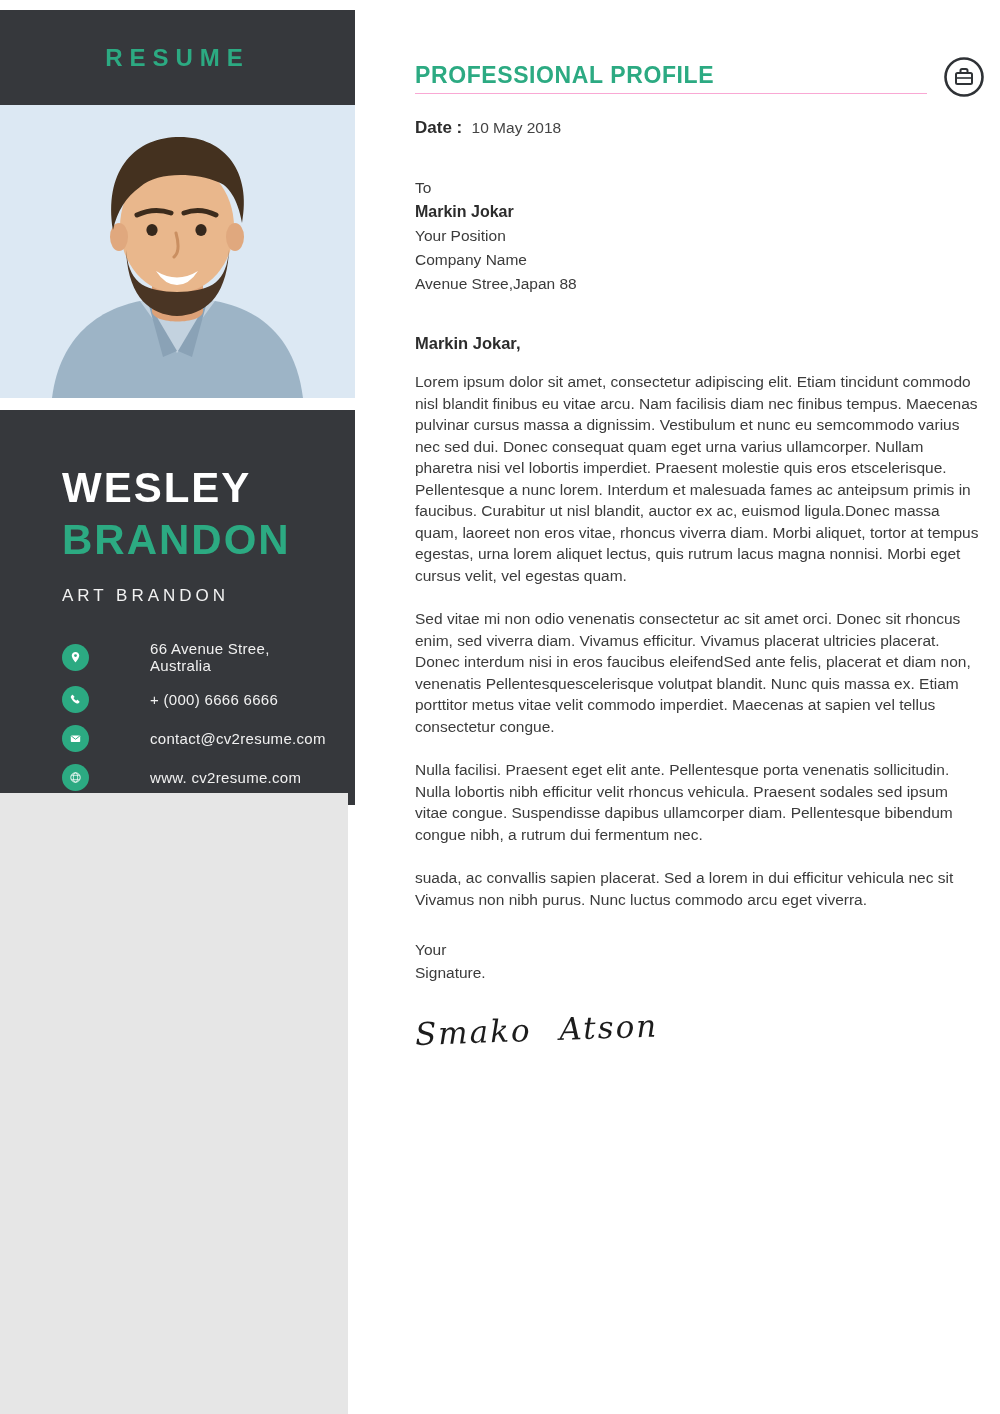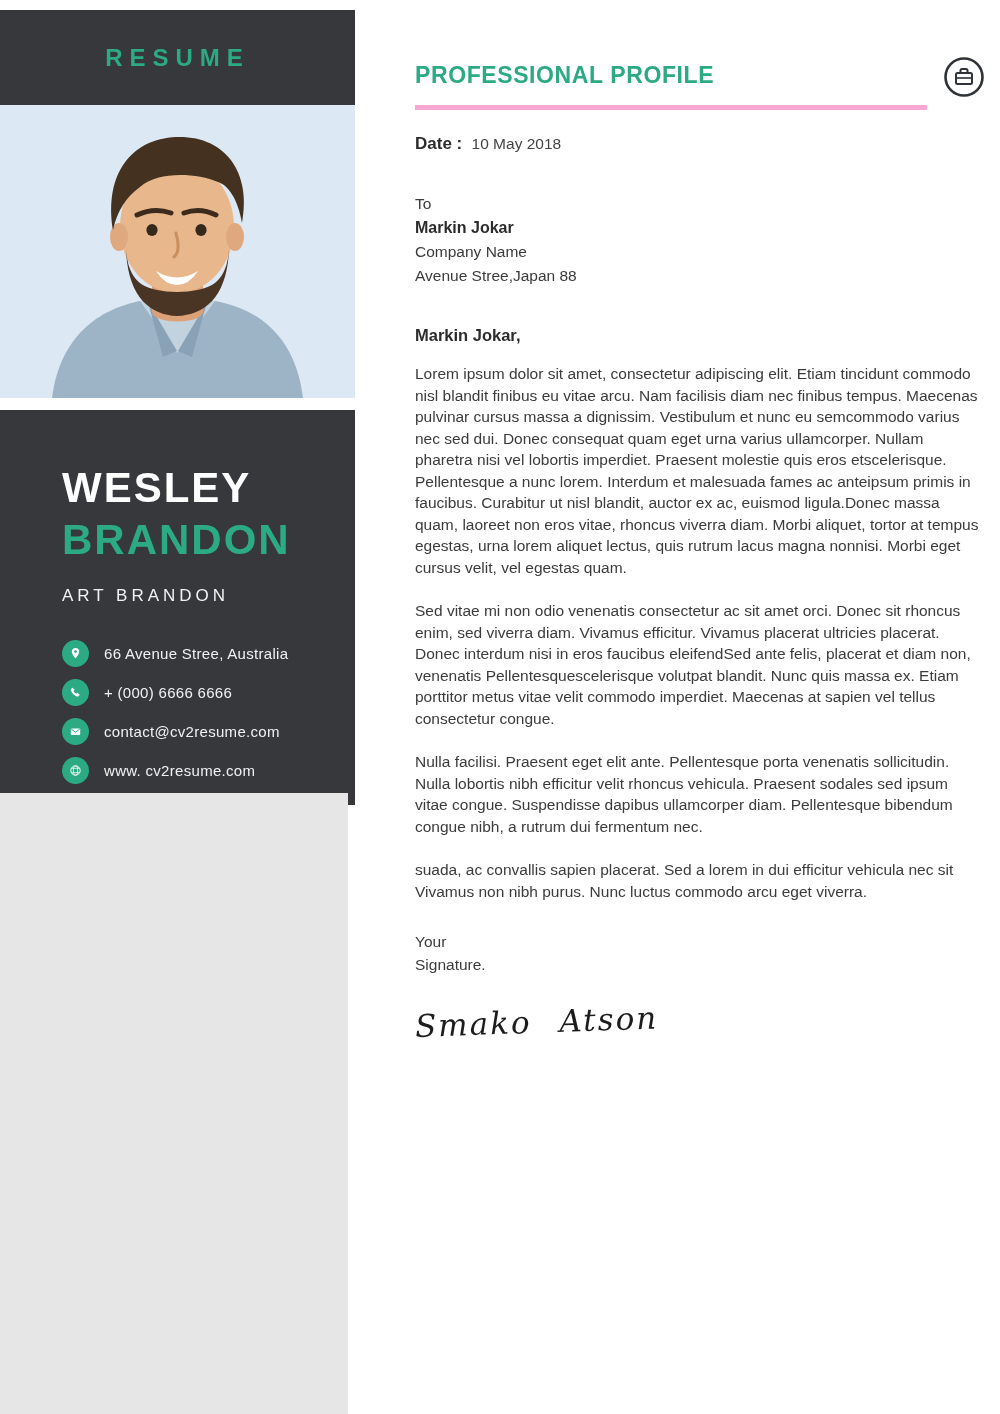--- a/index.html
+++ b/index.html
@@ -34,38 +34,38 @@
     position: absolute; top: 410px; left: 0; width: 355px; height: 395px;
     background: #36383c; color: #ffffff; padding: 52px 30px 0 62px;
   }
   .name { margin: 0; line-height: 52px; font-size: 42px; letter-spacing: 2px; font-weight: bold; }
   .name .first { display: block; color: #ffffff; }
   .name .last  { display: block; color: #2caa82; }
   .job-title {
     margin-top: 20px; font-size: 17px; letter-spacing: 4px; color: #f2f2f2; font-weight: normal;
   }
   .contacts { list-style: none; margin: 34px 0 0 0; padding: 0; }
-  .contacts li { display: flex; align-items: center; margin-bottom: 12px; }
+  .contacts li { display: flex; align-items: center; margin-bottom: 12px; gap: 46px; }
   .cicon {
     flex: 0 0 27px; width: 27px; height: 27px; border-radius: 50%;
     background: #2caa82; display: flex; align-items: center; justify-content: center;
     margin-right: 15px;
   }
   .cicon svg { width: 15px; height: 15px; display: block; }
   .contact-text { font-size: 15px; color: #f1f1f1; letter-spacing: 0.3px; }
 
   .sidebar-bottom {
     position: absolute; top: 793px; left: 0; width: 348px; height: 621px;
     background: #e6e6e6;
   }
 
   
   .content { position: absolute; left: 415px; top: 62px; width: 570px; }
   .content-header { position: relative; }
-  .title-wrap { border-bottom: 5px solid #f9a8d4; padding-bottom: 16px; margin-right: 58px; }
+  .title-wrap { border-bottom: 1px solid #f9a8d4; padding-bottom: 4px; margin-right: 58px; }
   .page-title {
     margin: 0; color: #2caa82; font-size: 23px; font-weight: bold; letter-spacing: 0.6px;
   }
   .briefcase-wrap { position: absolute; right: 0; top: -6px; }
   .briefcase-wrap svg { display: block; }
 
   .date-row { margin-top: 24px; font-size: 15.5px; }
   .date-label { font-weight: bold; color: #2c2c2c; font-size: 17px; }
   .date-value { color: #444444; margin-left: 5px; }
 
@@ -202,20 +202,21 @@
     </header>
 
     <div class="date-row">
       <span class="date-label">Date :</span>
       <span class="date-value">10 May 2018</span>
     </div>
 
     <div class="to-block">
       <div>To</div>
       <div class="bold">Markin Jokar</div>
+      <div>Your Position</div>
       <div>Company Name</div>
       <div>Avenue Stree,Japan 88</div>
     </div>
 
     <div class="salutation">Markin Jokar,</div>
 
     <div class="body-copy">
       <p>Lorem ipsum dolor sit amet, consectetur adipiscing elit. Etiam tincidunt commodo nisl blandit finibus eu vitae arcu. Nam facilisis diam nec finibus tempus. Maecenas pulvinar cursus massa a dignissim. Vestibulum et nunc eu semcommodo varius nec sed dui. Donec consequat quam eget urna varius ullamcorper. Nullam pharetra nisi vel lobortis imperdiet. Praesent molestie quis eros etscelerisque. Pellentesque a nunc lorem. Interdum et malesuada fames ac anteipsum primis in faucibus. Curabitur ut nisl blandit, auctor ex ac, euismod ligula.Donec massa quam, laoreet non eros vitae, rhoncus viverra diam. Morbi aliquet, tortor at tempus egestas, urna lorem aliquet lectus, quis rutrum lacus magna nonnisi. Morbi eget cursus velit, vel egestas quam.</p>
       <p>Sed vitae mi non odio venenatis consectetur ac sit amet orci. Donec sit rhoncus enim, sed viverra diam. Vivamus efficitur. Vivamus placerat ultricies placerat. Donec interdum nisi in eros faucibus eleifendSed ante felis, placerat et diam non, venenatis Pellentesquescelerisque volutpat blandit. Nunc quis massa ex. Etiam porttitor metus vitae velit commodo imperdiet. Maecenas at sapien vel tellus consectetur congue.</p>
       <p>Nulla facilisi. Praesent eget elit ante. Pellentesque porta venenatis sollicitudin. Nulla lobortis nibh efficitur velit rhoncus vehicula. Praesent sodales sed ipsum vitae congue. Suspendisse dapibus ullamcorper diam. Pellentesque bibendum congue nibh, a rutrum dui fermentum nec.</p>

